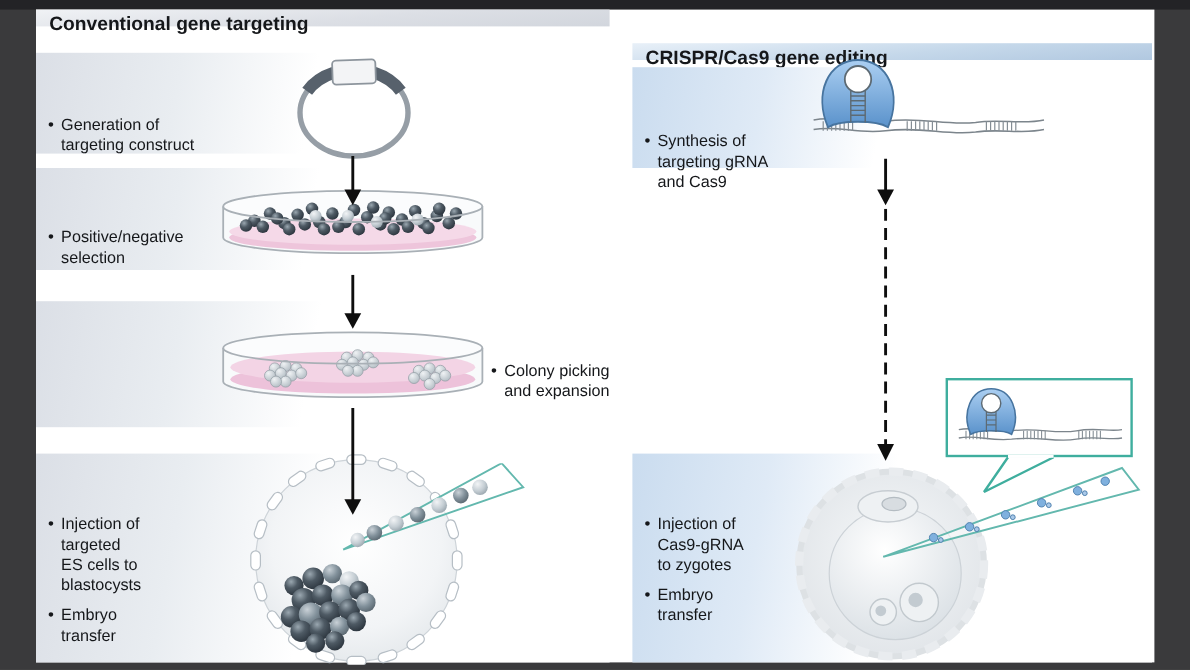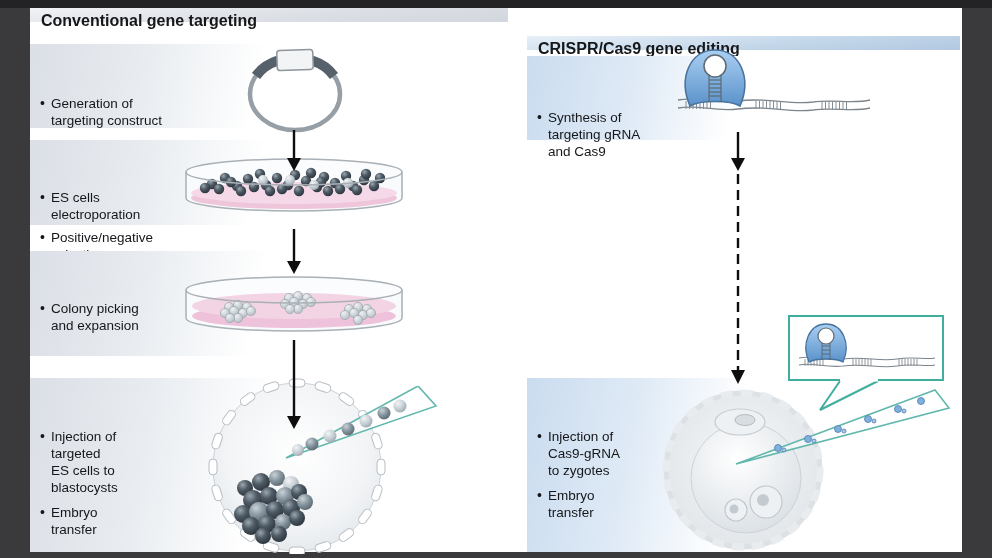--- a/index.html
+++ b/index.html
@@ -87,32 +87,28 @@
       <div class="bullet">
           <span>Generation of
 targeting construct</span>
         </div>
     </div>
   </div>
 
   <div class="abs row row-gray" style="left:30px;top:140px;width:478px;height:85px;">
     <div class="bullets" style="padding-top:5px;gap:6px;">
       <div class="bullet">
-          <span>ES cells
-electroporation</span>
-        </div>
-      <div class="bullet">
           <span>Positive/negative
 selection</span>
         </div>
     </div>
   </div>
 
   <div class="abs row row-gray" style="left:30px;top:251px;width:478px;height:105px;">
-    <div class="bullets" style="padding-top:5px;gap:24px;">
+    <div class="bullets" style="padding-top:5px;gap:24px;align-items:flex-end;">
       <div class="bullet">
           <span>Colony picking
 and expansion</span>
         </div>
     </div>
   </div>
 
   <div class="abs row row-gray" style="left:30px;top:378px;width:478px;height:174px;">
     <div class="bullets" style="padding-top:6px;gap:8px;">
       <div class="bullet">

